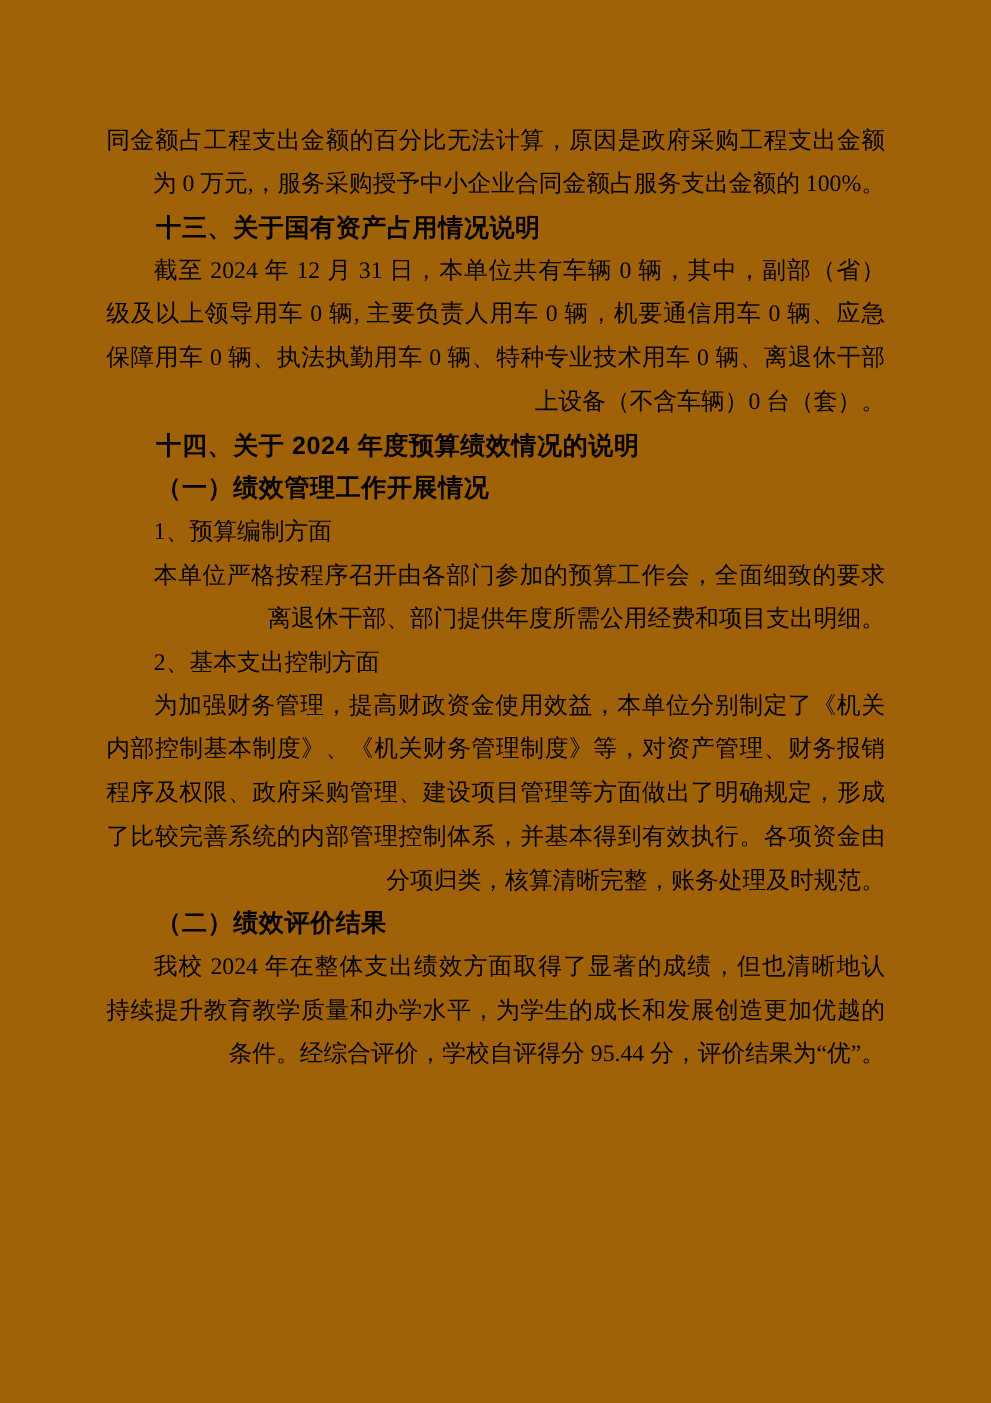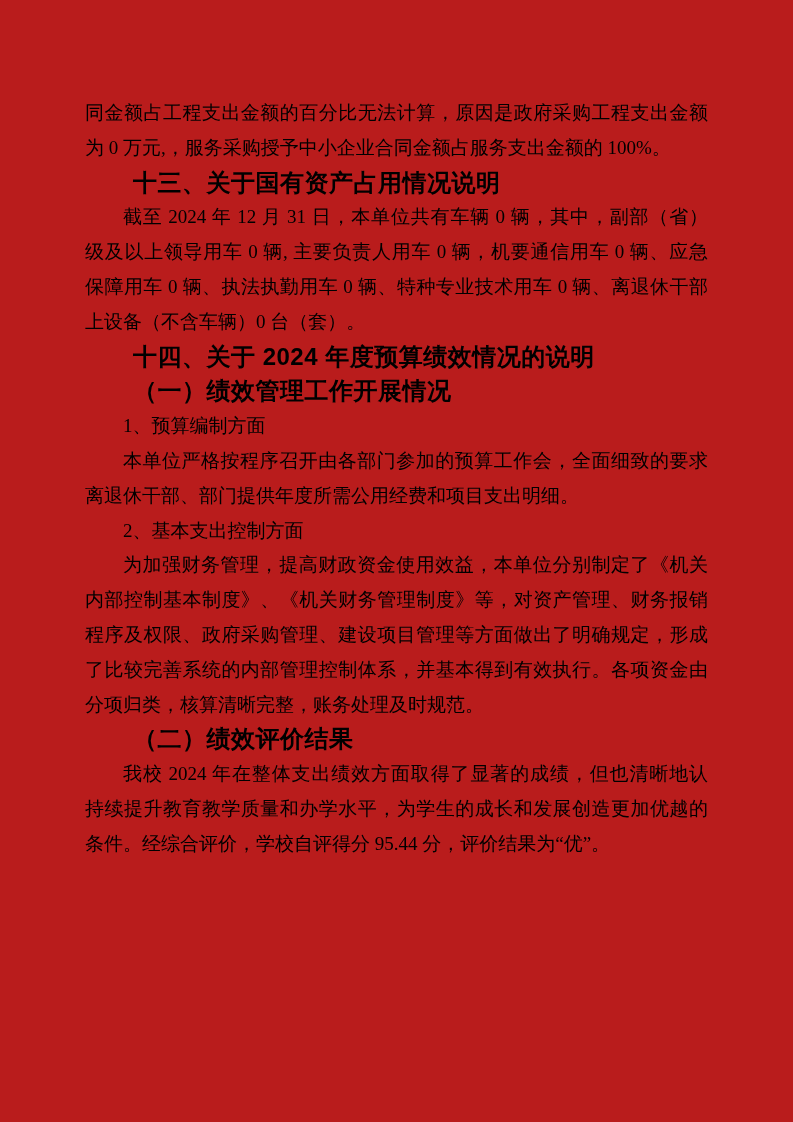--- a/index.html
+++ b/index.html
@@ -1,20 +1,20 @@
 <!DOCTYPE html>
 <html><head>
 <meta charset="utf-8">
 <style>
   html, body { margin: 0; padding: 0; background: #ffffff; }
   .page {
     position: relative;
     width: 793px;
     height: 1122px;
-    background: #b91c1c;
+    background: #a16207;
     overflow: hidden;
     font-family: "Liberation Serif", "DejaVu Serif", serif;
     color: #000000;
   }
   .content {
     position: absolute;
     left: 85px;
     top: 96px;
     width: 623px;
   }
@@ -30,26 +30,26 @@
   .j {
     text-align: justify;
     text-align-last: justify;
     text-justify: inter-character;
   }
   
   .p1 { text-indent: 2em; }
   
   .pi { text-indent: 2em; }
   
-  .pe { text-align: left; }
+  .pe { text-align: right; }
   
   .h {
     font-family: "Liberation Sans", "DejaVu Sans", sans-serif;
     font-weight: 700;
-    font-size: 24px;
+    font-size: 20px;
     text-indent: 2em;
     letter-spacing: 0.5px;
   }
 </style>
 </head>
 <body>
 
 <div class="page">
   <div class="content">
     <div class="ln j">同金额占工程支出金额的百分比无法计算，原因是政府采购工程支出金额</div>

